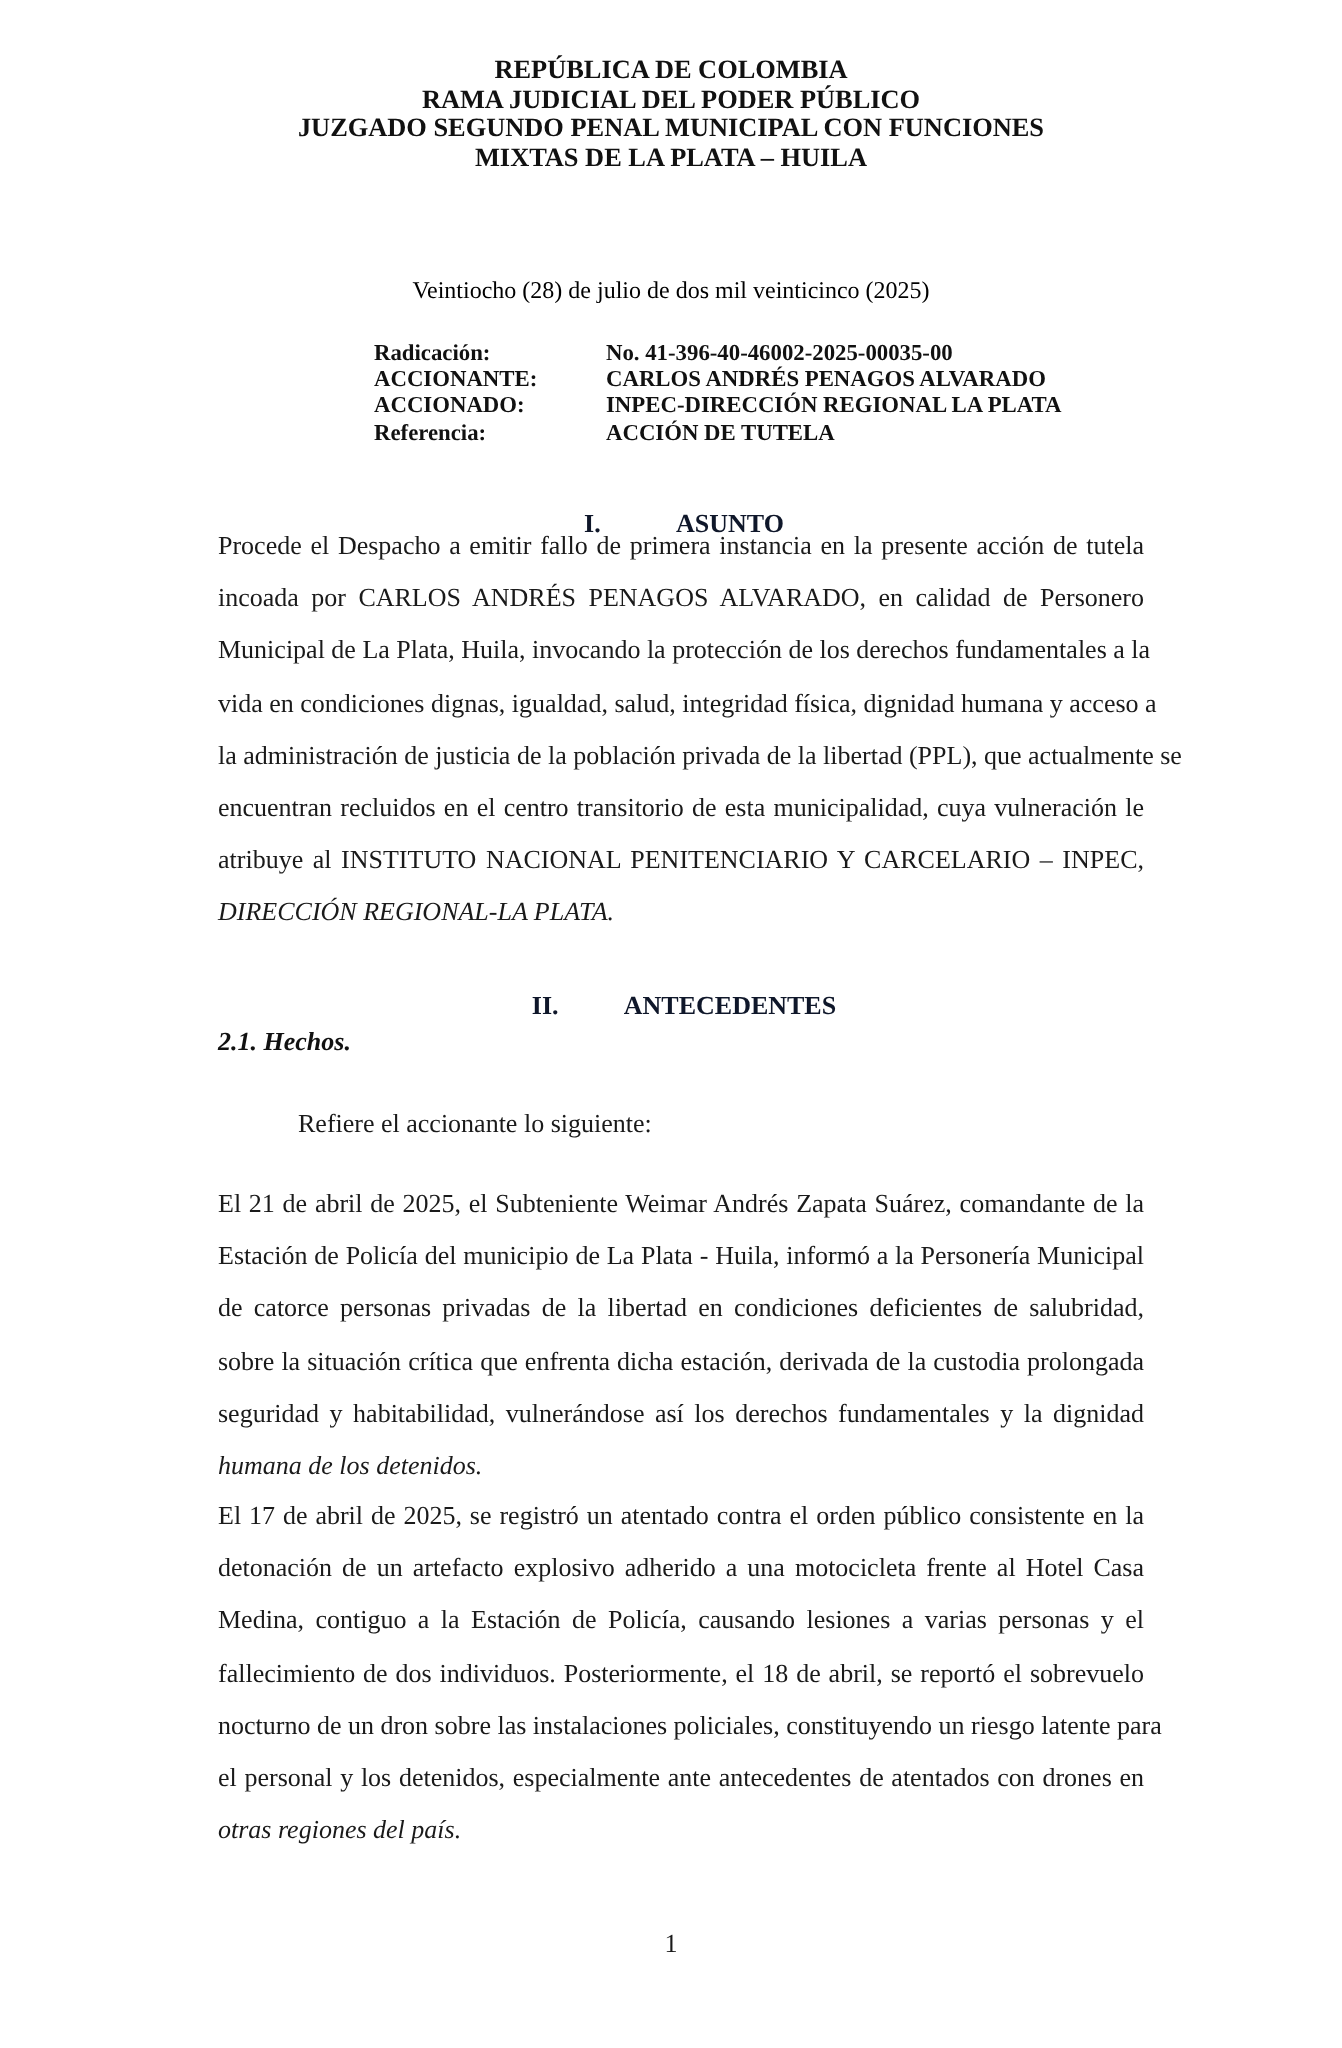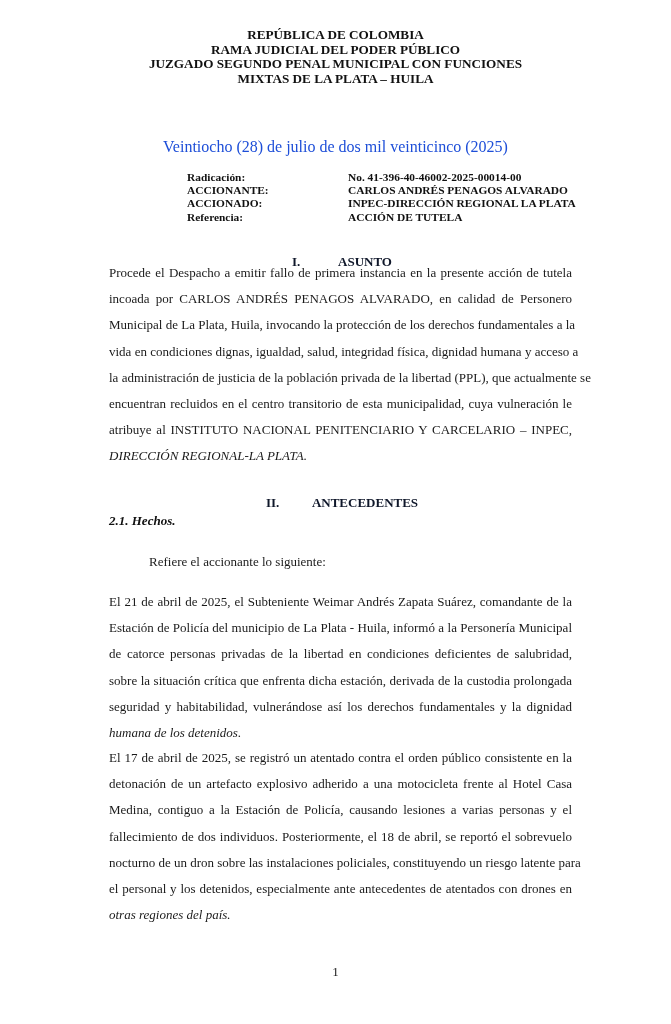--- a/index.html
+++ b/index.html
@@ -33,33 +33,33 @@
       line-height: 14.5px;
       color: #111;
     }
     .header div { white-space: nowrap; }
     .date {
       position: absolute;
       top: 138px;
       left: 0;
       width: 671px;
       text-align: center;
-      font-size: 16px;
-      color: #1d4ed8;
+      font-size: 12px;
+      color: #000000;
     }
     .meta {
       position: absolute;
       top: 171px;
       left: 187px;
       font-weight: bold;
       font-size: 11.4px;
       line-height: 13.2px;
       color: #111;
     }
-    .meta-row { display: flex; white-space: nowrap; gap: 45px; }
+    .meta-row { display: flex; white-space: nowrap; }
     .meta-key { width: 116px; }
     .section-title {
       position: absolute;
       left: 0;
       width: 671px;
       text-align: center;
       font-weight: bold;
       font-size: 13px;
       color: #0f172a;
       white-space: pre;
@@ -119,21 +119,21 @@
     <div>RAMA JUDICIAL DEL PODER PÚBLICO</div>
     <div>JUZGADO SEGUNDO PENAL MUNICIPAL CON FUNCIONES</div>
     <div>MIXTAS DE LA PLATA – HUILA</div>
   </div>
 
   <div class="date">Veintiocho (28) de julio de dos mil veinticinco (2025)</div>
 
   <div class="meta">
     <div class="meta-row">
       <span class="meta-key">Radicación:</span>
-      <span>No. 41-396-40-46002-2025-00014-00</span>
+      <span>No. 41-396-40-46002-2025-00035-00</span>
     </div>
     <div class="meta-row">
       <span class="meta-key">ACCIONANTE:</span>
       <span>CARLOS ANDRÉS PENAGOS ALVARADO</span>
     </div>
     <div class="meta-row">
       <span class="meta-key">ACCIONADO:</span>
       <span>INPEC-DIRECCIÓN REGIONAL LA PLATA</span>
     </div>
     <div class="meta-row">

